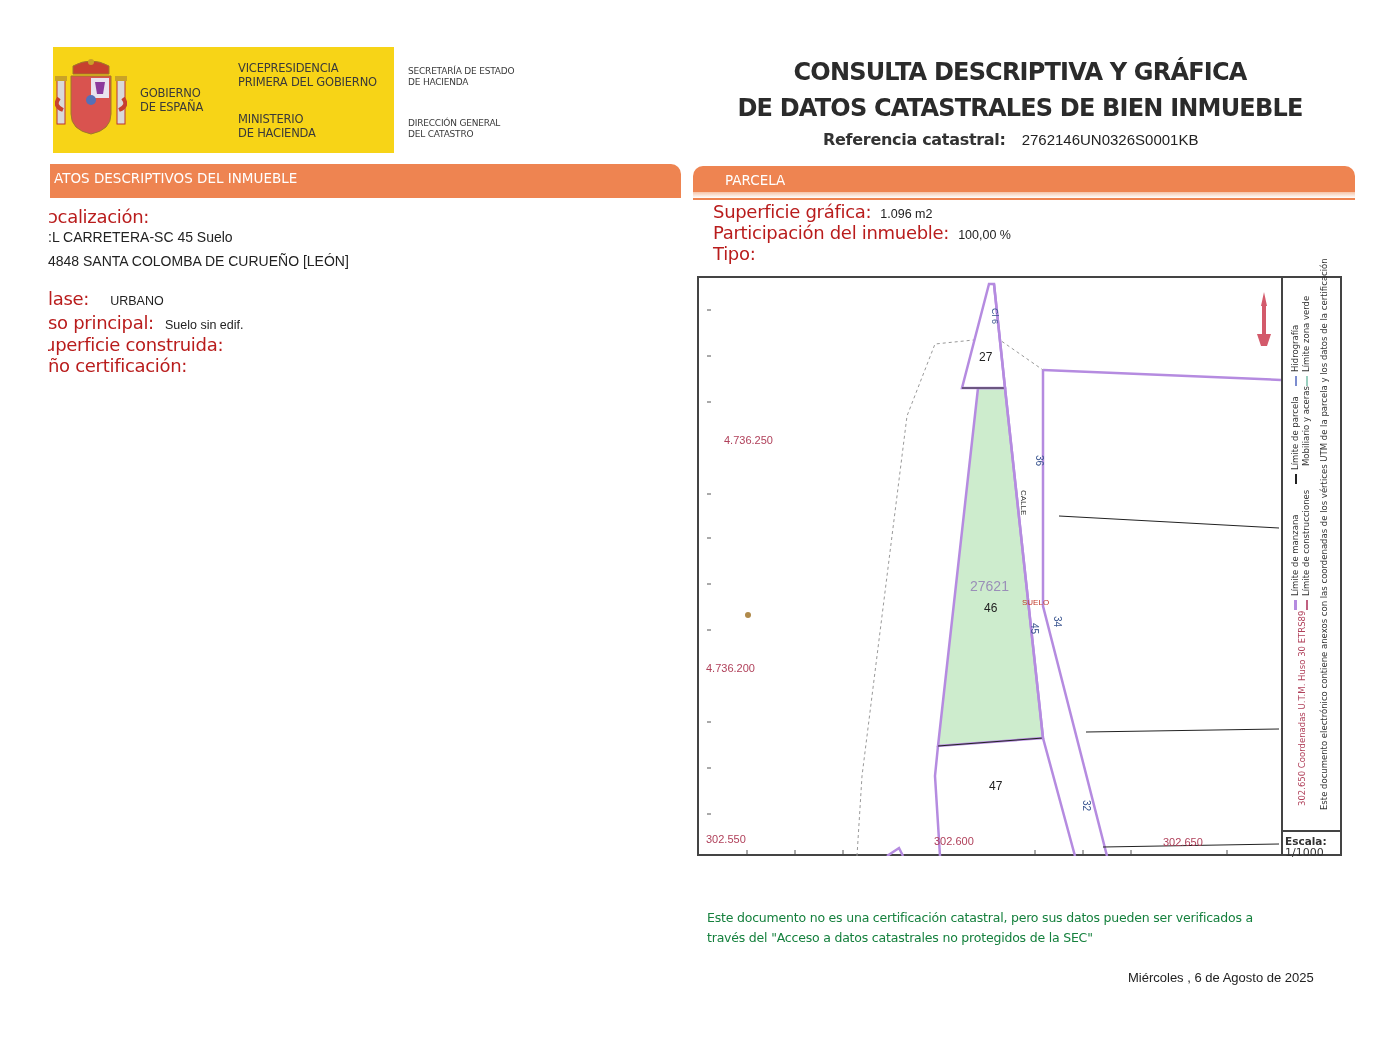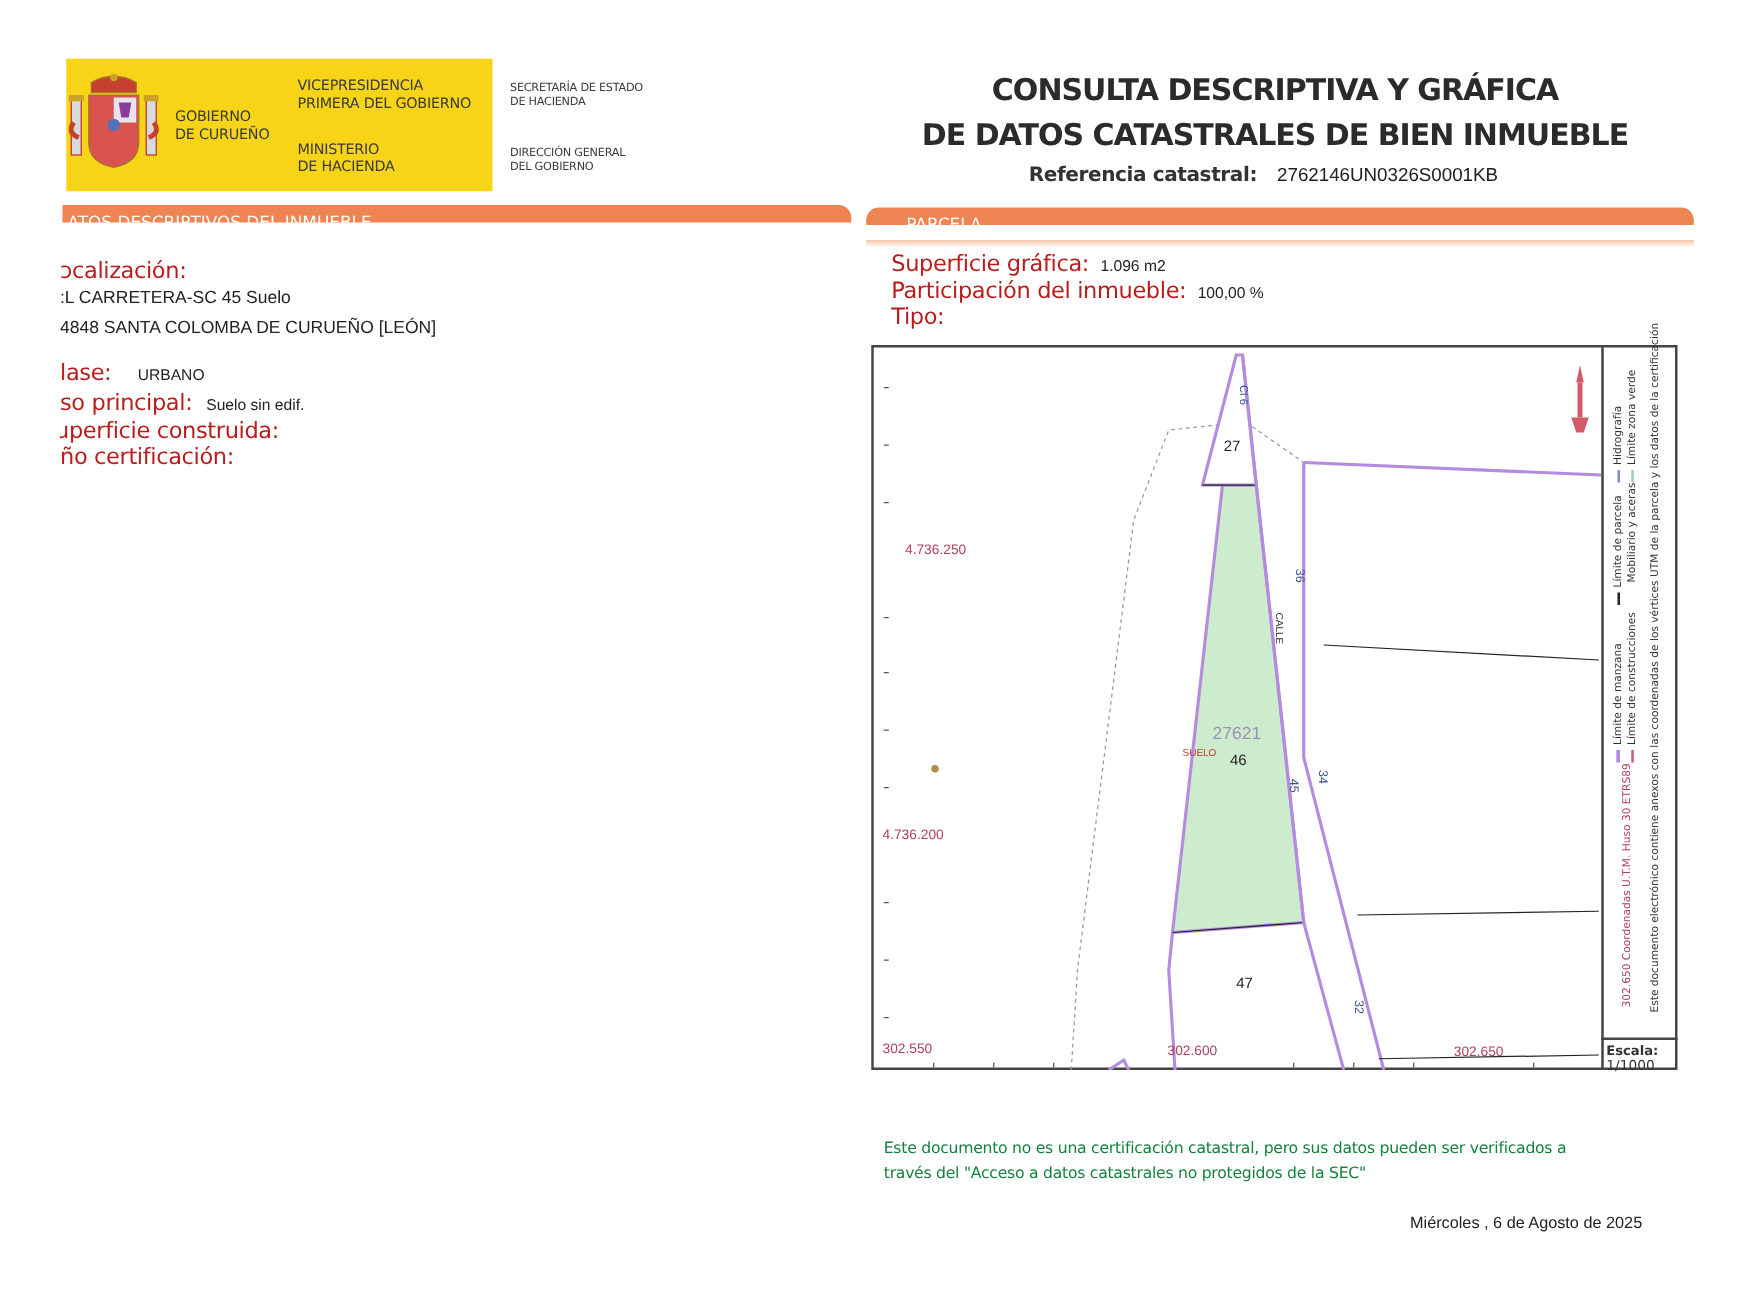--- a/index.html
+++ b/index.html
@@ -9,21 +9,21 @@
   .logo-yellow { left:53px; top:47px; width:341px; height:106px; background:#f7d417; }
   .shield { left:55px; top:58px; width:72px; height:80px; }
   .gov-text { font-family:"DejaVu Sans", sans-serif; font-size:11.5px; line-height:14px; color:#3a3a3a; letter-spacing:-0.2px; }
   .sec-text { font-family:"DejaVu Sans", sans-serif; font-size:9px; line-height:11px; color:#3a3a3a; letter-spacing:-0.2px; }
   
   .title { left:700px; top:54px; width:640px; text-align:center; font-family:"DejaVu Sans", sans-serif; font-weight:bold; color:#2b2b2b; font-size:24px; line-height:36px; letter-spacing:-0.8px; }
   .ref { left:823px; top:130px; font-size:16px; color:#333; }
   .ref b { font-weight:bold; letter-spacing:-0.3px; }
   .ref span.val { font-family:"Liberation Sans", sans-serif; font-size:15px; margin-left:16px; }
   
-  .bar { background:#ee8451; color:#fff; font-family:"DejaVu Sans", sans-serif; font-size:13.5px; height:14px; line-height:28px; border-radius:10px 10px 0 0; }
+  .bar { background:#ee8451; color:#fff; font-family:"DejaVu Sans", sans-serif; font-size:13.5px; height:34px; line-height:28px; border-radius:10px 10px 0 0; }
   .bar-left { left:50px; top:164px; width:631px; padding-left:4px; box-sizing:border-box; border-radius:0 10px 0 0; }
   .bar-right { left:693px; top:166px; width:662px; padding-left:32px; box-sizing:border-box; }
   .bar-right-shadow { left:693px; top:192px; width:662px; height:6px; background:linear-gradient(#f6c4a8,#fff); }
   
   .lbl { font-family:"DejaVu Sans", sans-serif; font-weight:normal; font-size:18px; color:#b91c1c; letter-spacing:-0.3px; }
   .val { font-family:"Liberation Sans", sans-serif; font-size:14px; color:#222; }
   .val-sm { font-family:"Liberation Sans", sans-serif; font-size:12.5px; color:#222; }
   
   .map { left:697px; top:276px; width:645px; height:580px; border:2px solid #444; box-sizing:border-box; background:#fff; }
   .map-divider { left:1281px; top:276px; width:2px; height:580px; background:#444; }
@@ -49,37 +49,37 @@
   <circle cx="36" cy="4" r="3" fill="#c9a227"></circle>
   <path d="M16 18 L56 18 L56 56 Q56 72 36 76 Q16 72 16 56 Z" fill="#d9534f" stroke="#a0792a" stroke-width="1"></path>
   <rect x="36" y="20" width="18" height="20" fill="#e9e3ee"></rect>
   <path d="M40 24 L50 24 L48 36 L42 36 Z" fill="#8c3a9c"></path>
   <circle cx="36" cy="42" r="5" fill="#5570b8"></circle>
   <path d="M4 40 Q-2 48 8 52" stroke="#c7402f" stroke-width="4" fill="none"></path>
   <path d="M68 40 Q74 48 64 52" stroke="#c7402f" stroke-width="4" fill="none"></path>
 </svg>
 <div class="abs gov-text" style="left:140px;top:86px;">
   <div>GOBIERNO</div>
-  <div>DE CURUEÑO</div>
+  <div>DE ESPAÑA</div>
 </div>
 <div class="abs gov-text" style="left:238px;top:61px;">
   <div>VICEPRESIDENCIA</div>
   <div>PRIMERA DEL GOBIERNO</div>
 </div>
 <div class="abs gov-text" style="left:238px;top:112px;">
   <div>MINISTERIO</div>
   <div>DE HACIENDA</div>
 </div>
 <div class="abs sec-text" style="left:408px;top:66px;">
   <div>SECRETARÍA DE ESTADO</div>
   <div>DE HACIENDA</div>
 </div>
 <div class="abs sec-text" style="left:408px;top:118px;">
   <div>DIRECCIÓN GENERAL</div>
-  <div>DEL GOBIERNO</div>
+  <div>DEL CATASTRO</div>
 </div>
 
 <div class="abs title">
   <div>CONSULTA DESCRIPTIVA Y GRÁFICA</div>
   <div>DE DATOS CATASTRALES DE BIEN INMUEBLE</div>
 </div>
 <div class="abs ref">
   <b>Referencia catastral:</b><span class="val">2762146UN0326S0001KB</span>
 </div>
 
@@ -171,21 +171,21 @@
 <div class="abs coord" style="left:724px;top:434px;">4.736.250</div>
 <div class="abs coord" style="left:706px;top:662px;">4.736.200</div>
 <div class="abs coord" style="left:706px;top:833px;">302.550</div>
 <div class="abs coord" style="left:934px;top:835px;">302.600</div>
 <div class="abs coord" style="left:1163px;top:836px;">302.650</div>
 
 <div class="abs parcel-num" style="left:979px;top:350px;">27</div>
 <div class="abs parcel-num" style="left:984px;top:601px;">46</div>
 <div class="abs parcel-num" style="left:989px;top:779px;">47</div>
 <div class="abs" style="left:970px;top:578px;font-family:'Liberation Sans',sans-serif;font-size:14px;color:#9a8fb8;">27621</div>
-<div class="abs" style="left:946px;top:598px;font-family:'Liberation Sans',sans-serif;font-size:8px;color:#c0392b;">SUELO</div>
+<div class="abs" style="left:1022px;top:598px;font-family:'Liberation Sans',sans-serif;font-size:8px;color:#c0392b;">SUELO</div>
 <div class="abs" style="left:1028px;top:490px;font-family:'Liberation Sans',sans-serif;font-size:8px;color:#333;transform:rotate(90deg);transform-origin:0 0;">CALLE</div>
 <div class="abs" style="left:1000px;top:308px;font-family:'Liberation Sans',sans-serif;font-size:9px;color:#3a5590;transform:rotate(90deg);transform-origin:0 0;">Cl 6</div>
 <div class="abs street-num" style="left:1045px;top:455px;transform:rotate(90deg);transform-origin:0 0;">36</div>
 <div class="abs street-num" style="left:1040px;top:623px;transform:rotate(90deg);transform-origin:0 0;">45</div>
 <div class="abs street-num" style="left:1063px;top:616px;transform:rotate(90deg);transform-origin:0 0;">34</div>
 <div class="abs street-num" style="left:1092px;top:800px;transform:rotate(90deg);transform-origin:0 0;">32</div>
 
 <div class="abs map-divider"></div>
 <div class="abs escala-line"></div>
 

